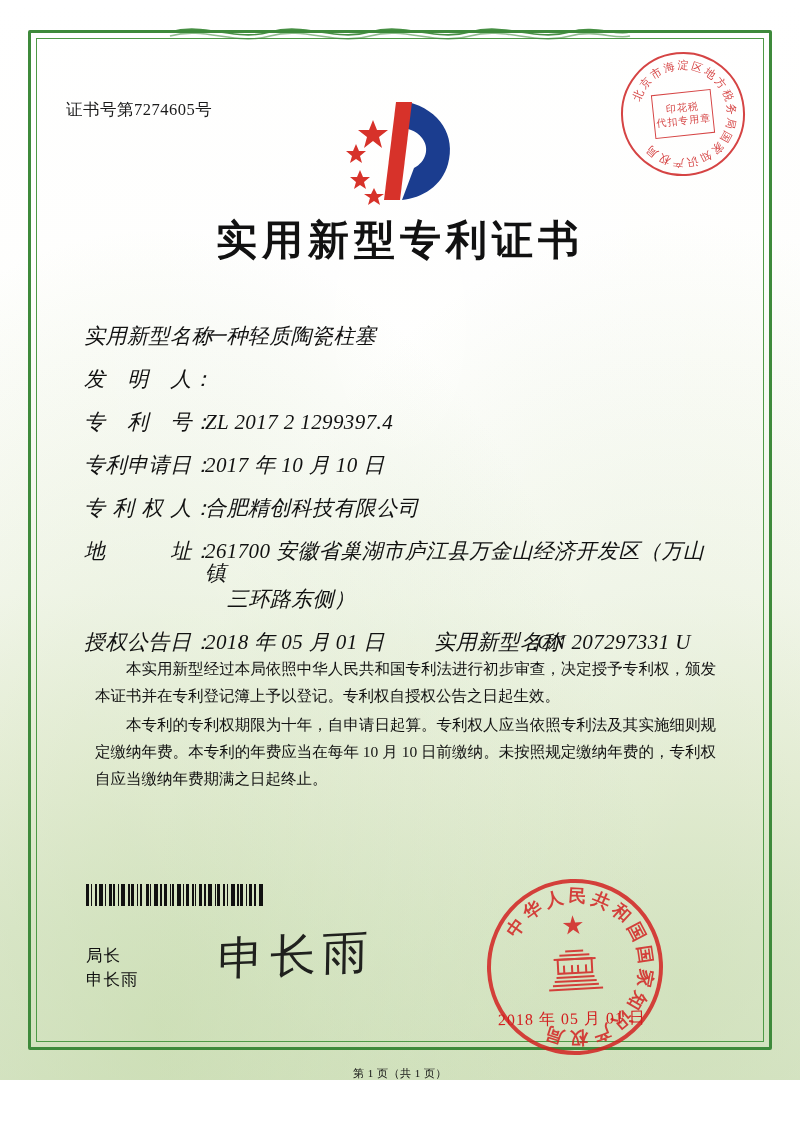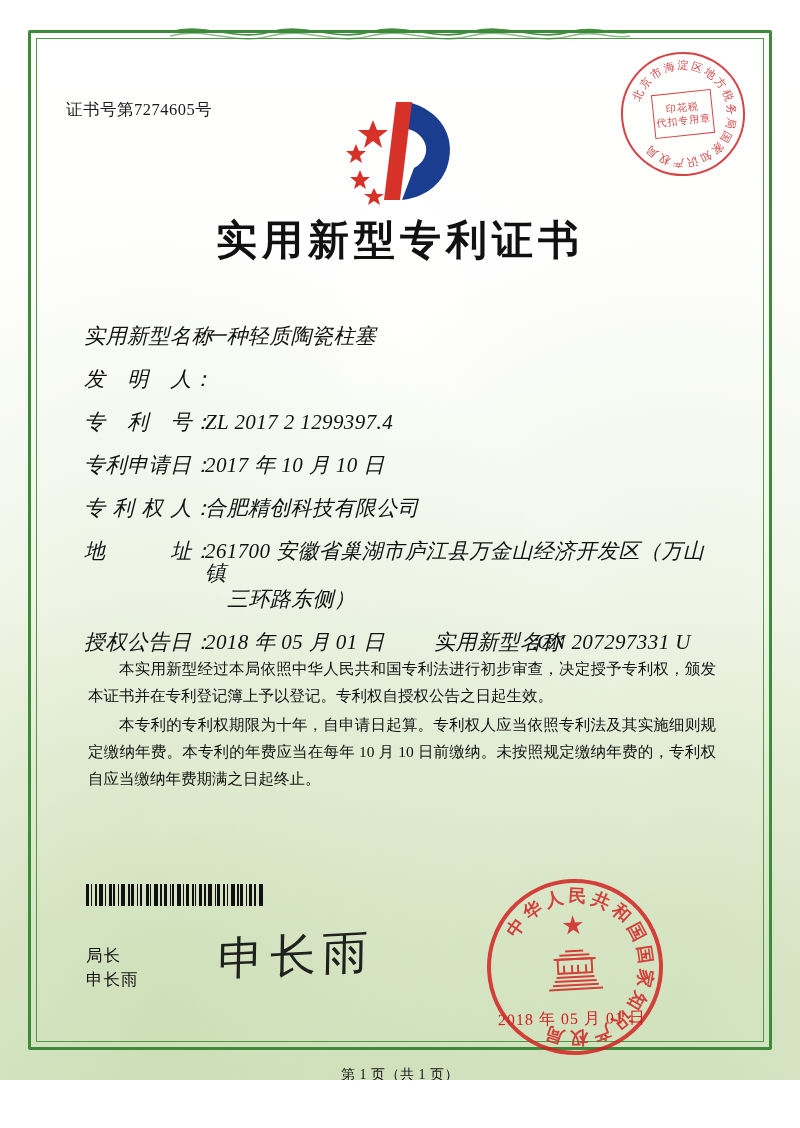--- a/index.html
+++ b/index.html
@@ -188,21 +188,21 @@
     position: absolute;
     left: 84px;
     top: 655px;
     width: 632px;
     font-size: 15.5px;
     line-height: 27px;
     color: #111;
     text-align: justify;
   }
   .body-text p {
-    margin: 0 0 2px 4px;
+    margin: 0 0 2px 11px;
     text-indent: 2em;
   }
 
   
   .barcode {
     position: absolute;
     left: 86px;
     top: 884px;
     width: 222px;
     height: 22px;
@@ -286,21 +286,21 @@
     transform: rotate(-1deg);
   }
 
   
   .footer {
     position: absolute;
     left: 0;
     right: 0;
     top: 1066px;
     text-align: center;
-    font-size: 14px;
+    font-size: 11px;
     color: #111;
     letter-spacing: 0.5px;
   }
 </style>
 </head>
 <body>
 
 <div class="page">
   <div class="paper-tint"></div>
 

